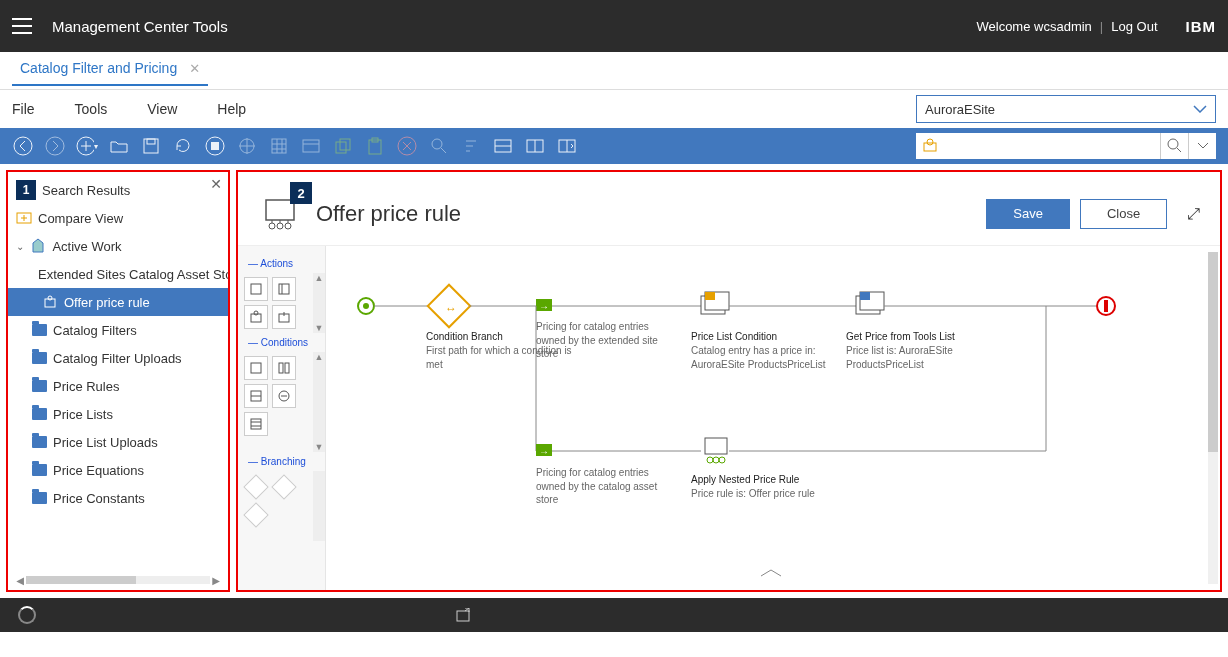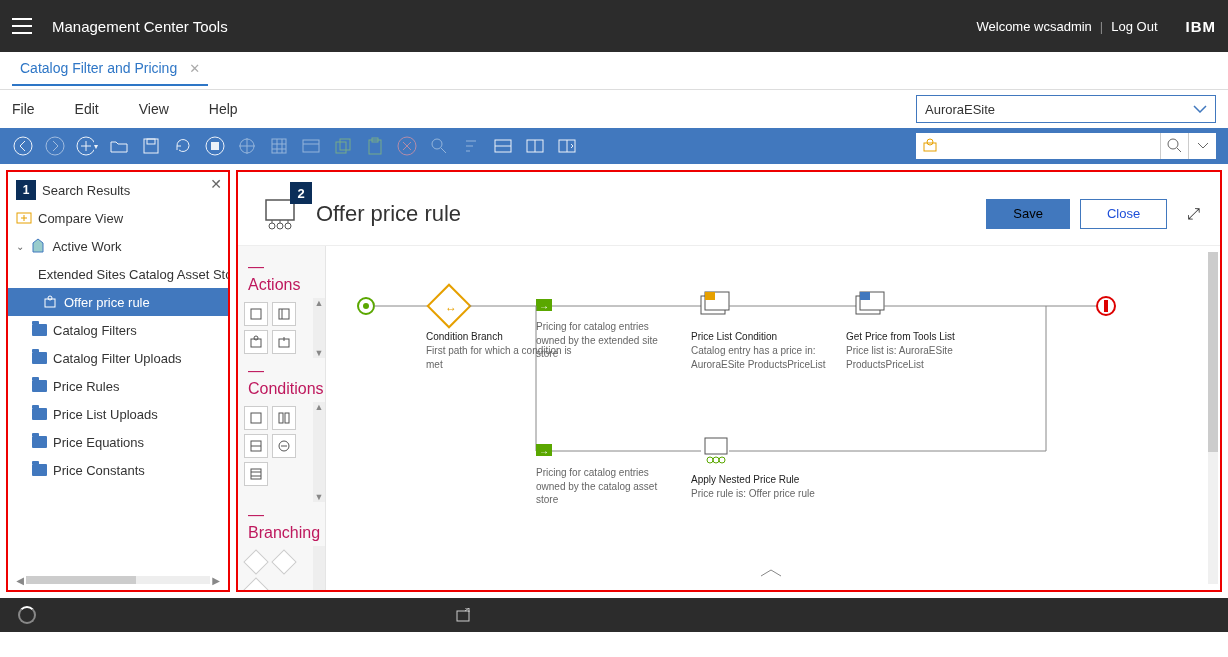--- a/index.html
+++ b/index.html
@@ -42,26 +42,26 @@
 .leftpanel .hscroll .arrow{width:12px;text-align:center;color:#888;font-size:10px}
 .leftpanel .hscroll .track{flex:1;height:8px;background:#eee;position:relative}
 .leftpanel .hscroll .thumb{position:absolute;left:0;top:0;height:8px;width:110px;background:#ccc}
 .rightpanel{flex:1;position:relative;display:flex;flex-direction:column;overflow:hidden}
 .rphdr{display:flex;align-items:center;padding:20px 20px 10px 20px;gap:14px}
 .rphdr .big-badge{position:relative}
 .rphdr .big-badge .n{position:absolute;top:-10px;right:-10px;width:22px;height:22px;background:#0b2e59;color:#fff;display:flex;align-items:center;justify-content:center;font-weight:bold}
 .rphdr h1{font-size:22px;font-weight:normal}
 .rphdr .btns{margin-left:auto;display:flex;gap:10px;align-items:center}
 .btn{height:30px;padding:0 26px;font-size:13px;border:1px solid #4178be;display:flex;align-items:center;cursor:pointer}
-.btn.primary{background:#4178be;color:#000000}
-.btn.secondary{background:#fff;color:#1d4ed8}
+.btn.primary{background:#4178be;color:#ffffff}
+.btn.secondary{background:#fff;color:#404040}
 .expand-ic{font-size:16px;color:#333;cursor:pointer;margin-left:10px}
 .rpbody{flex:1;display:flex;overflow:hidden;border-top:1px solid #eee;position:relative}
 .palette{width:88px;background:#f7f7f7;border-right:1px solid #e5e5e5;padding:8px 0;overflow:hidden}
-.palette .phdr{font-size:16px;padding:4px 10px;color:#be185d}
+.palette .phdr{font-size:10px;padding:4px 10px;color:#1d4ed8}
 .palette .pgrid{display:flex;flex-wrap:wrap;padding:4px 6px;gap:4px;position:relative}
 .palette .picon{width:24px;height:24px;border:1px solid #ccc;background:#fff;font-size:11px;display:flex;align-items:center;justify-content:center;color:#555}
 .palette .picon.diamond{transform:rotate(45deg);width:18px;height:18px;margin:3px}
 .palette .vscroll{width:12px;background:#eee;position:absolute;right:0;top:0;bottom:0}
 .palette .pblock{position:relative;padding-right:16px}
 .canvas{flex:1;position:relative;background:#fff;overflow:hidden}
 .canvas .vscroll{position:absolute;right:2px;top:6px;bottom:6px;width:10px;background:#f0f0f0}
 .canvas .vscroll .thumb{background:#ccc;width:100%;height:200px;position:absolute;top:0}
 svg.flow{position:absolute;left:0;top:0}
 .node{position:absolute;width:150px;font-size:10px;color:#444}
@@ -90,21 +90,21 @@
 
 <div class="tabbar">
   <div class="tab">
     <span>Catalog Filter and Pricing</span>
     <span class="close">✕</span>
   </div>
 </div>
 
 <div class="menubar">
   <span>File</span>
-  <span>Edit</span>
+  <span>Tools</span>
   <span>View</span>
   <span>Help</span>
   <div class="spacer"></div>
   <div class="store-dd">
     <span>AuroraESite</span>
     <svg width="14" height="8">
         <path d="M1 1 L7 7 L13 1" stroke="#4178be" fill="none" stroke-width="1.5"></path>
       </svg>
   </div>
 </div>
@@ -282,20 +282,24 @@
           <span class="folder"></span>
           <span>Catalog Filters</span>
         </div>
       <div class="trow indent1">
           <span class="folder"></span>
           <span>Catalog Filter Uploads</span>
         </div>
       <div class="trow indent1">
           <span class="folder"></span>
           <span>Price Rules</span>
+        </div>
+      <div class="trow indent1">
+          <span class="folder"></span>
+          <span>Price Lists</span>
         </div>
       <div class="trow indent1">
           <span class="folder"></span>
           <span>Price List Uploads</span>
         </div>
       <div class="trow indent1">
           <span class="folder"></span>
           <span>Price Equations</span>
         </div>
       <div class="trow indent1">

